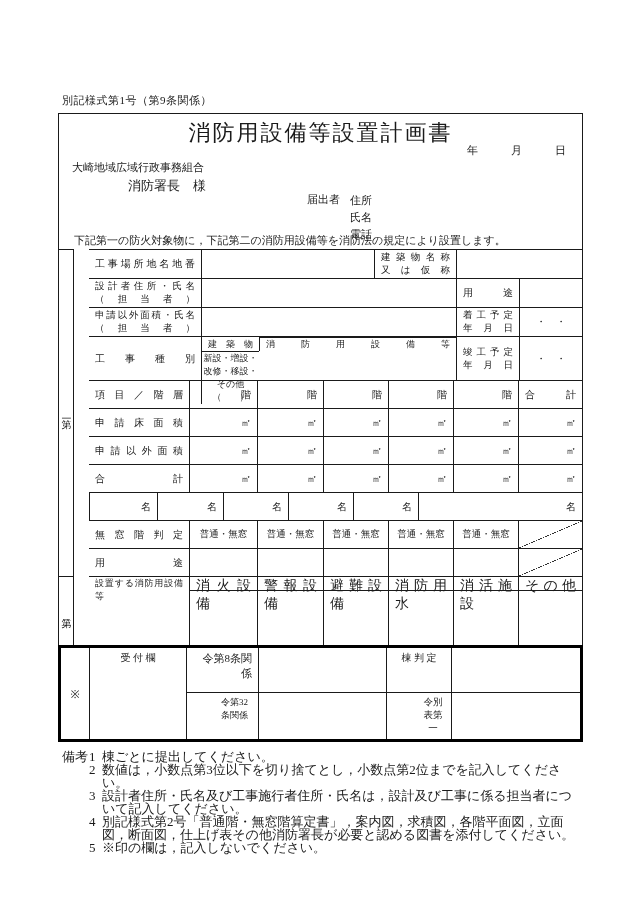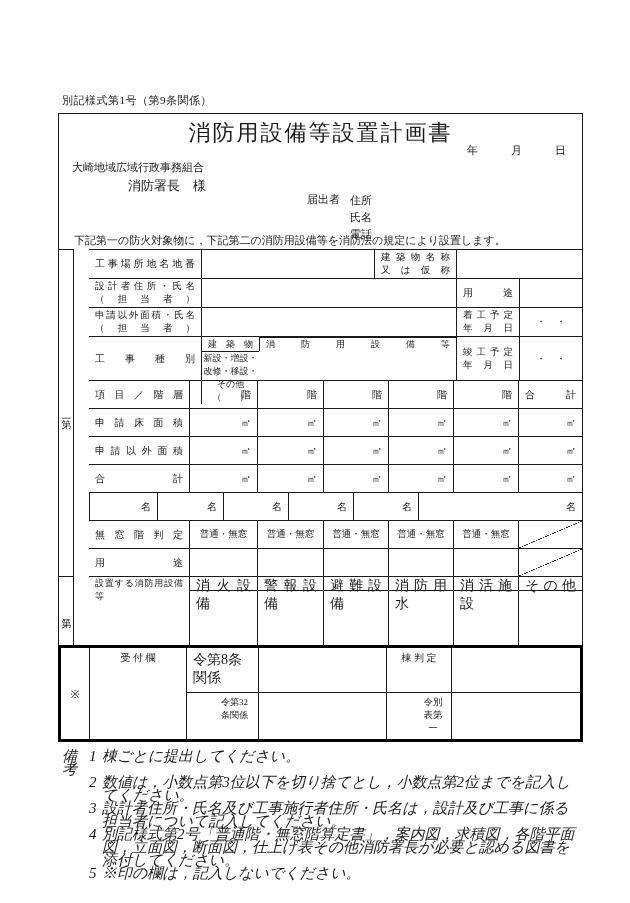--- a/index.html
+++ b/index.html
@@ -61,21 +61,21 @@
                border:3px solid #000; display:grid;
                grid-template-columns:28px 97px 72px 128px 65px 1fr; grid-template-rows:44px 1fr; }
   .scell { border-left:1px solid #1a1a1a; font-size:10px; }
   .scell.span2 { grid-row:1/3; }
   .scell.r2 { border-top:1px solid #1a1a1a;padding-left:28px; }
   .scell.noleft { border-left:none; }
   .scell .top-label { display:block; padding:3px 6px 0 6px; }
   .scell.centerall { display:flex; align-items:center; justify-content:center; }
 
   
-  .notes { position:absolute; left:62px; top:750px; width:520px; font-size:15px; line-height:13px;font-style:italic; }
+  .notes { position:absolute; left:62px; top:750px; width:520px; font-size:13px; line-height:13px; }
   .note-row { display:flex; align-items:flex-start; }
   .notes-label { width:27px; flex:none; }
   .note-num { width:13px; flex:none; }
   .note-text { flex:1; }
 </style>
 </head>
 <body>
 
 <div class="sheet">
 
@@ -347,21 +347,21 @@
         <div class="bd" style="grid-row:2;grid-column:7;"></div>
       </div>
     </div>
   </div>
 
   <div class="stamp-box">
     <div class="scell span2 noleft centerall" style="grid-column:1;font-size:11px;">※</div>
     <div class="scell span2" style="grid-column:2;">
       <span class="top-label" style="text-align:center;">受 付 欄</span>
     </div>
-    <div class="scell" style="grid-row:1;grid-column:3;font-size:14px;">
+    <div class="scell" style="grid-row:1;grid-column:3;font-size:11px;text-align:right;">
         <span class="top-label">令第8条関係</span>
       </div>
     <div class="scell" style="grid-row:1;grid-column:4;"></div>
     <div class="scell" style="grid-row:1;grid-column:5;">
         <span class="top-label" style="text-align:center;">棟 判 定</span>
       </div>
     <div class="scell" style="grid-row:1;grid-column:6;"></div>
     <div class="scell r2" style="grid-row:2;grid-column:3;font-size:9px;">
         <span class="top-label">令第32条関係</span>
       </div>

